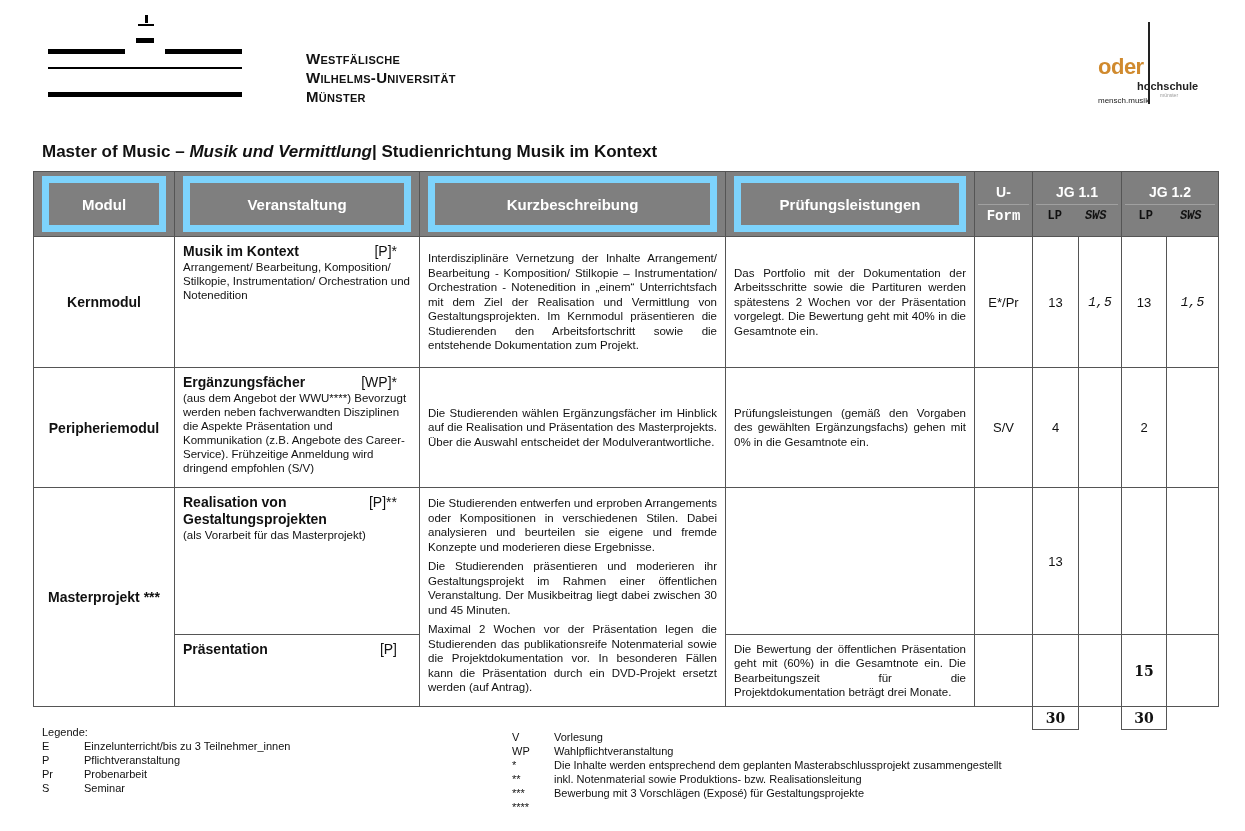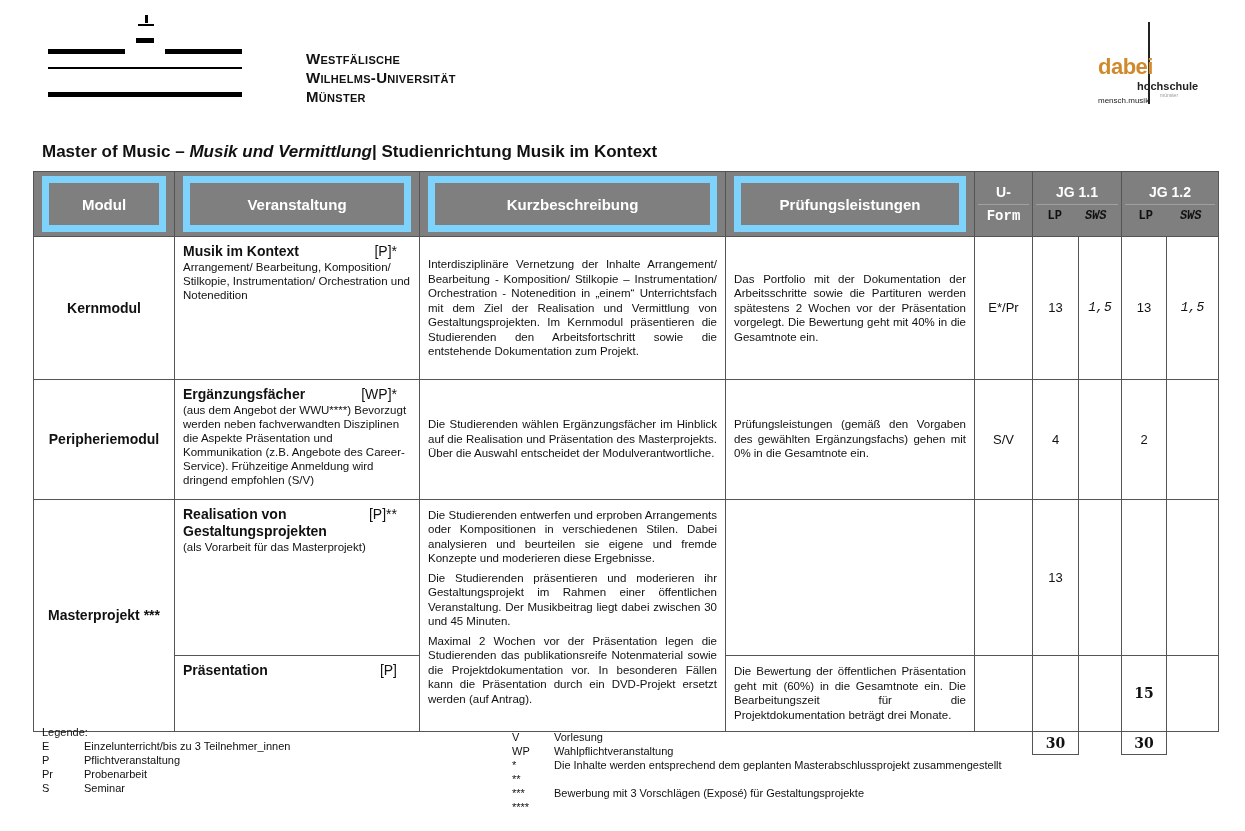--- a/index.html
+++ b/index.html
@@ -33,21 +33,21 @@
   .hsub { font-size:14px; line-height:18px; }
   .hsplit { display:flex; flex-direction:column; height:46px; margin:4px 3px; }
   .hsplit .top { flex:1; display:flex; align-items:center; justify-content:center; border-bottom:1px solid #a0a0a0; font-size:14px; }
   .hsplit .bot { flex:1; display:flex; align-items:center; justify-content:space-around; font-size:12px;font-family:Liberation Mono, monospace; }
   .hsplit .bot .sws { font-style:italic; color:#111; font-weight:bold; }
   .hsplit .bot .lp { color:#111; }
   .modul { text-align:center; font-weight:bold; font-size:14px; }
   .ver { vertical-align:top !important; padding:6px 8px !important; font-size:11.5px; line-height:14px; }
   .ver .vt { display:flex; justify-content:space-between; font-size:14px; font-weight:bold; line-height:17px; }
   .ver .vt .tag { font-weight:normal; font-size:14px; padding-right:14px; }
-  .desc { padding:20px 8px !important; font-size:11.5px; line-height:14.5px; text-align:justify; hyphens:auto; }
+  .desc { padding:4px 8px !important; font-size:11.5px; line-height:14.5px; text-align:justify; hyphens:auto; }
   .desc p { margin:0 0 5px 0; }
   .pruef { padding:4px 8px !important; font-size:11.5px; line-height:14.5px; text-align:justify; }
   .num { text-align:center; font-size:13px; }
   .ital { font-style:italic;font-family:Liberation Mono, monospace; }
   .bold15 { font-weight:bold; font-size:14px; font-family:"DejaVu Serif", serif; }
   .sum-cell { border:1px solid #555; text-align:center; font-weight:bold; font-size:14px; font-family:"DejaVu Serif", serif; height:22px; }
   .no-border { border:none !important; }
 
   
   .legend { position:absolute; font-size:11px; line-height:14px; }
@@ -70,21 +70,21 @@
   <div class="wwu-bar" style="left:0;top:77px;width:194px;height:5px;"></div>
   <div class="wwu-text">
     <div>Westfälische</div>
     <div>Wilhelms-Universität</div>
     <div>Münster</div>
   </div>
 </div>
 
 <div class="mh-logo">
   <div class="mh-vline"></div>
-  <div class="mh-musik">dabei</div>
+  <div class="mh-musik">oder</div>
   <div class="mh-hoch">hochschule</div>
   <div class="mh-muenster">münster</div>
   <div class="mh-mensch">mensch.musik</div>
 </div>
 
 <div class="doc-title"><span>Master of Music – </span><i>Musik und Vermittlung</i><span>| Studienrichtung Musik im Kontext</span></div>
 
 <table class="plan">
   <colgroup>
     <col style="width:141px">
@@ -250,20 +250,21 @@
   <div class="row">
       <span class="k">WP</span>
       <span>Wahlpflichtveranstaltung</span>
     </div>
   <div class="row">
       <span class="k">*</span>
       <span>Die Inhalte werden entsprechend dem geplanten Masterabschlussprojekt zusammengestellt</span>
     </div>
   <div class="row">
       <span class="k">**</span>
+      <span>inkl. Notenmaterial sowie Produktions- bzw. Realisationsleitung</span>
     </div>
   <div class="row">
       <span class="k">***</span>
       <span>Bewerbung mit 3 Vorschlägen (Exposé) für Gestaltungsprojekte</span>
     </div>
   <div class="row">
       <span class="k">****</span>
     </div>
 </div>
 

